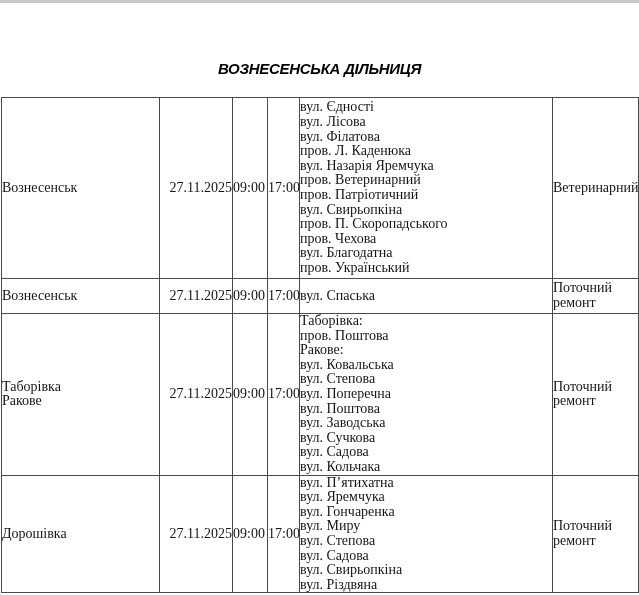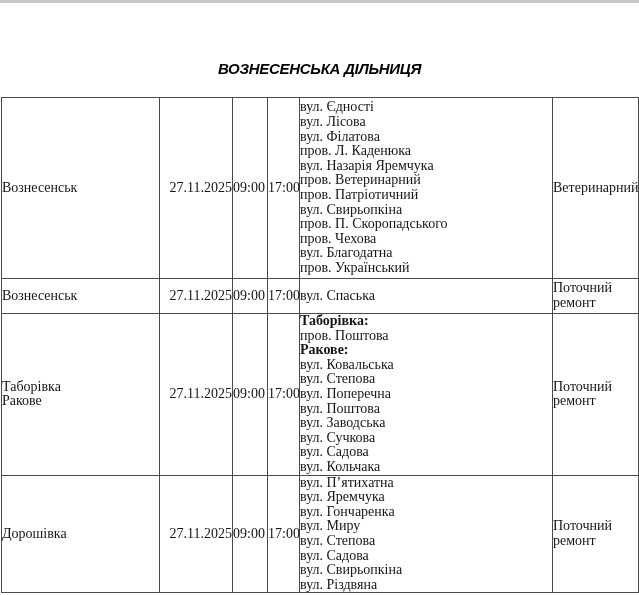--- a/index.html
+++ b/index.html
@@ -40,21 +40,21 @@
   }
   tbody tr:nth-child(1) { height: 181px; }
   tbody tr:nth-child(2) { height: 35px; }
   tbody tr:nth-child(3) { height: 160px; }
   tbody tr:nth-child(4) { height: 117px; }
   td.c-loc    { padding-left: 6px; }
   td.c-date   { padding-left: 4px; text-align: right; }
   td.c-start, td.c-end { text-align: left; }
   td.c-streets { padding: 2px 0 2px 6px; }
   td.c-type   { padding-left: 4px; }
-  td.c-streets .street-line b { font-weight: bold; }
+  td.c-streets .street-line b { font-weight: normal; }
 </style>
 </head>
 <body>
 
 <div class="top-strip"></div>
 
 <div class="title">ВОЗНЕСЕНСЬКА ДІЛЬНИЦЯ</div>
 
 <table class="schedule">
   <colgroup>

